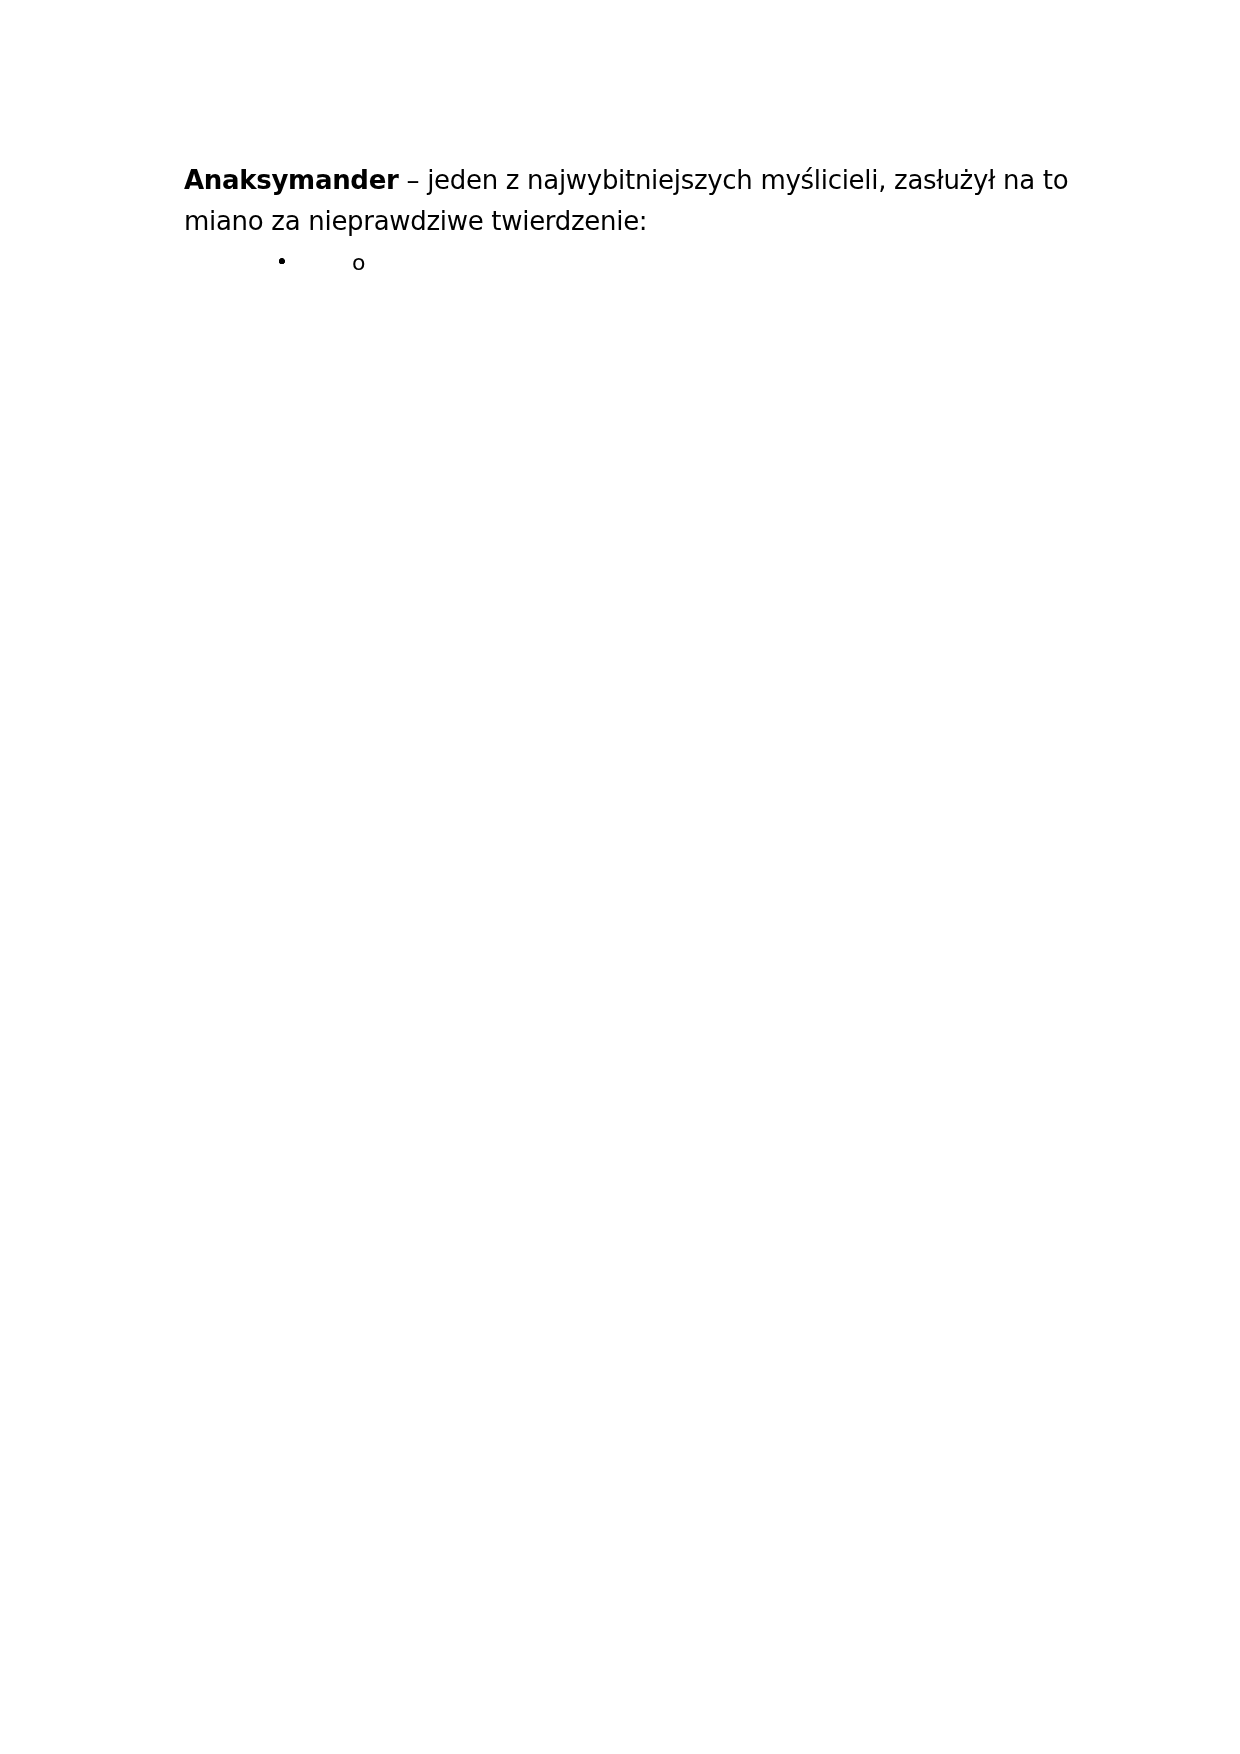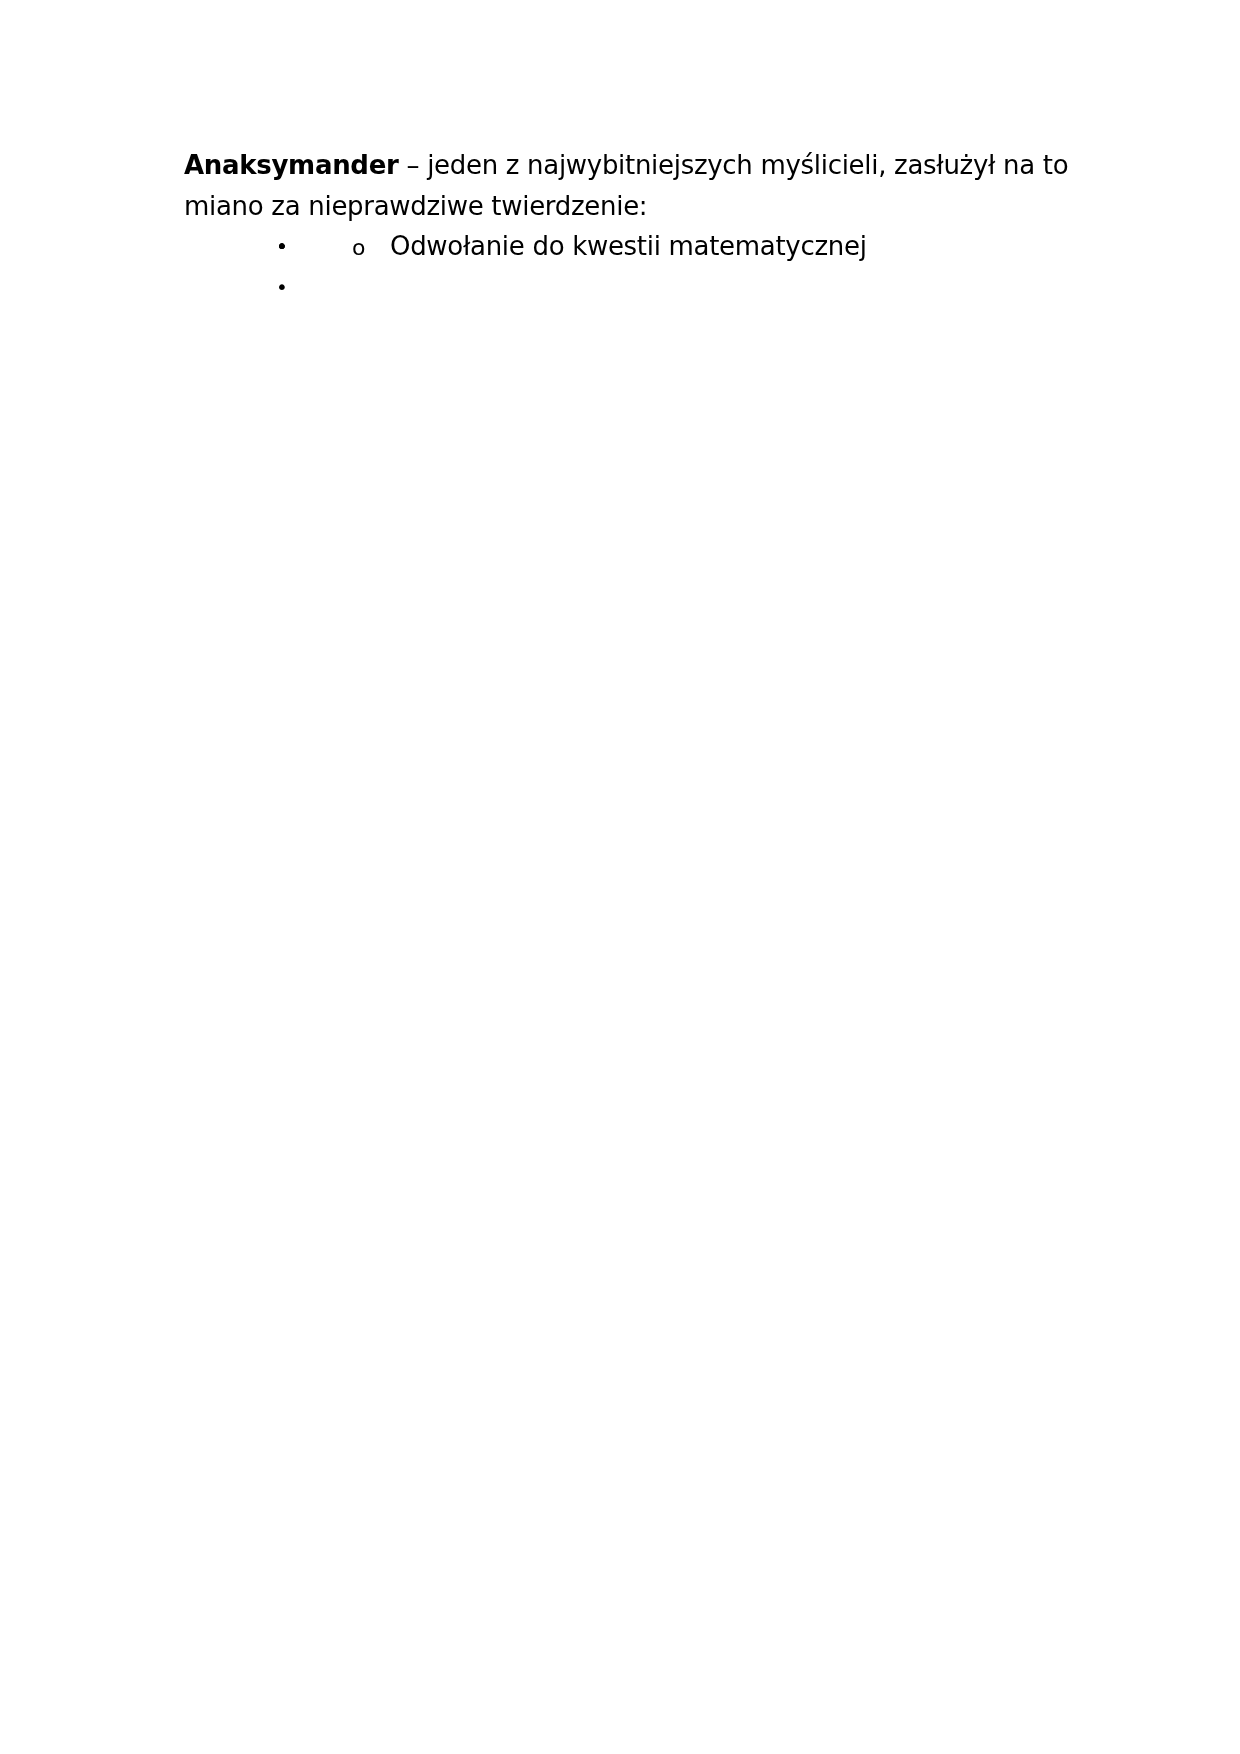--- a/index.html
+++ b/index.html
@@ -1,19 +1,19 @@
 <!DOCTYPE html>
 <html><head>
   <meta charset="utf-8">
   <style>
     html, body { margin: 0; padding: 0; background: #ffffff; }
     body { width: 1240px; height: 1754px; position: relative; overflow: hidden;
            font-family: "DejaVu Sans", sans-serif; color: #000; }
     .page { position: absolute; left: 0; top: 0; width: 1240px; height: 1754px; background: #fff; }
-    .content { position: absolute; left: 184px; top: 145px; width: 900px;
+    .content { position: absolute; left: 184px; top: 160px; width: 900px;
                font-size: 26px; line-height: 40.5px; letter-spacing: -0.3px; }
     .intro { margin: 0; }
     .intro b { font-weight: bold; }
     ul.l1 { list-style: none; margin: 0; padding: 0 0 0 132px; }
     ul.l1 > li { position: relative; }
     ul.l1 > li > .bullet { position: absolute; left: -40px; top: 0; font-size: 20px; }
     ul.l2 { list-style: none; margin: 0; padding: 0 0 0 74px; }
     ul.l2 > li { position: relative; }
     ul.l2 > li > .bullet { position: absolute; left: -38px; top: 2px; font-size: 22px; }
   </style>
@@ -28,21 +28,20 @@
         <span class="bullet">•</span>
       </li>
       <li>
         <span class="bullet">•</span>
       </li>
       <li>
         <span class="bullet">•</span>
         <ul class="l2">
           <li>
             <span class="bullet">o</span>
-            <span>Odwołanie do kwestii matematycznej</span>
           </li>
         </ul>
       </li>
       <li>
         <span class="bullet">•</span>
       </li>
     </ul>
   </div>
 </div>
 

